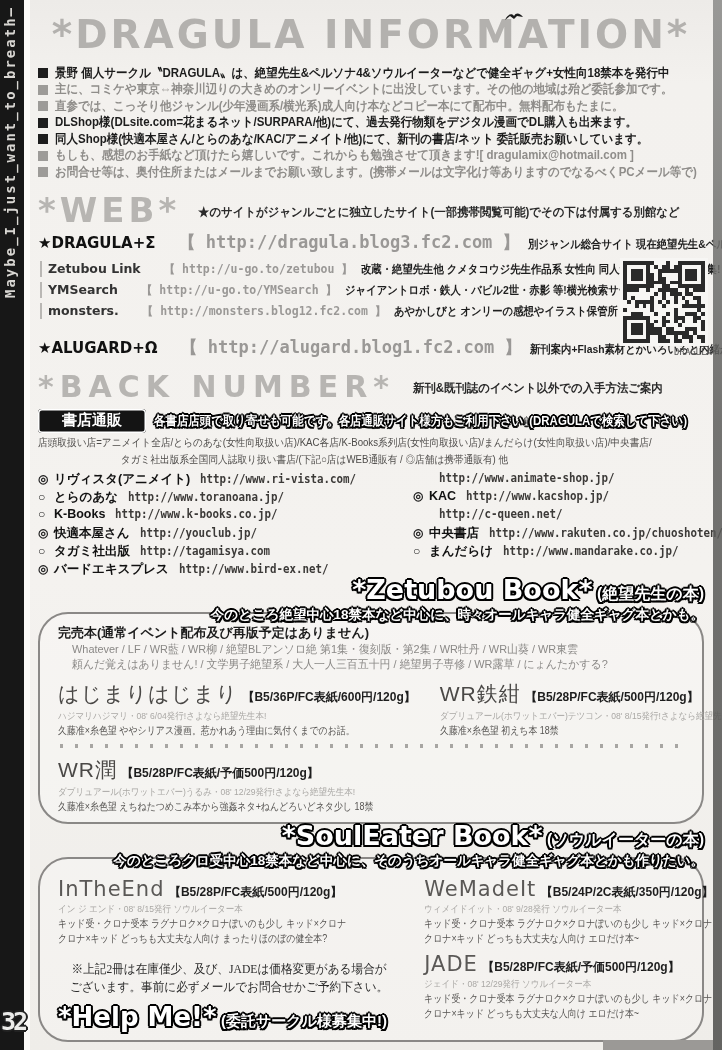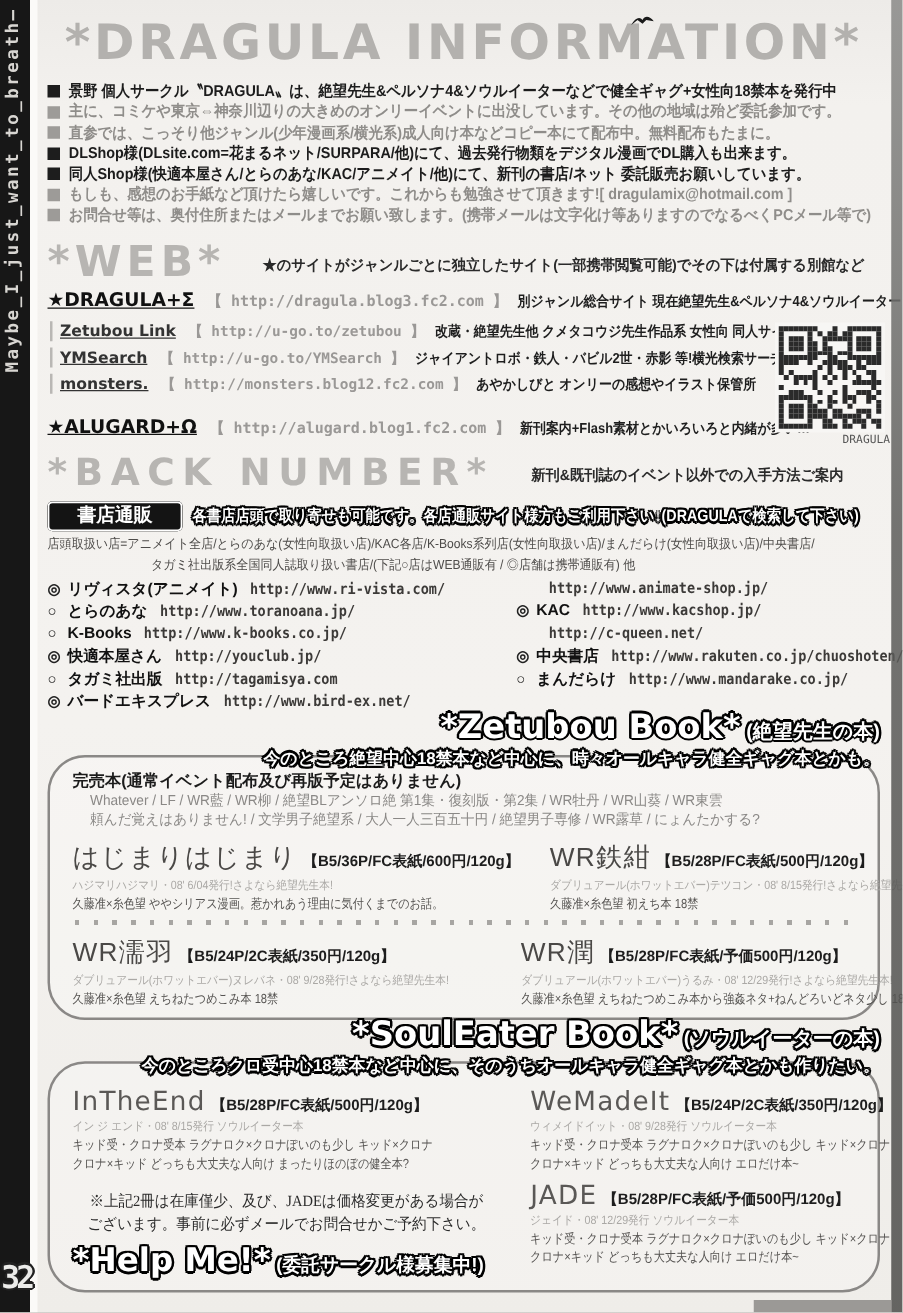--- a/index.html
+++ b/index.html
@@ -24,35 +24,35 @@
   .bird{position:absolute;left:70%;top:-2px;}
 
   
   .brow{display:flex;align-items:center;height:16.5px;white-space:nowrap;}
   .bsq{width:10px;height:10px;margin-right:7px;flex:0 0 auto;}
   .bsq.dark{background:#1d1d1d;} .bsq.gray{background:#9d9b98;}
   .btxt{font-size:12.5px;font-weight:bold;transform:scaleX(.92);transform-origin:0 50%;}
   .btxt.dark{color:#1c1c1c;} .btxt.gray{color:#8f8d8a;}
 
   
-  .sec-head{display:flex;align-items:flex-end;gap:30px;margin-top:14px;margin-bottom:6px;white-space:nowrap;}
+  .sec-head{display:flex;align-items:flex-end;gap:18px;margin-top:14px;margin-bottom:6px;white-space:nowrap;}
   .bubble-gray{font-family:"DejaVu Sans",sans-serif;font-weight:bold;color:#b7b5b2;letter-spacing:4px;}
   .web-bub{font-size:34px;line-height:30px;}
   .bn-bub{font-size:30px;line-height:28px;letter-spacing:6px;}
   .sec-sub{font-size:12px;font-weight:bold;color:#2a2a2a;padding-bottom:4px;transform:scaleX(.95);transform-origin:0 100%;}
 
   
   .web-list{margin-top:6px;}
   .site{display:flex;align-items:baseline;white-space:nowrap;margin-bottom:7px;}
   .site.primary .site-name{font-size:15px;color:#111;}
   .site.secondary{margin-left:2px;border-left:2px solid #b9b7b4;padding-left:6px;margin-bottom:5px;}
   .site.secondary .site-name{font-size:12.5px;color:#333;}
-  .site-name{font-weight:bold;font-family:"DejaVu Sans",sans-serif;margin-right:10px;text-decoration:underline;}
+  .site-name{font-weight:bold;font-family:"DejaVu Sans",sans-serif;margin-right:23px;}
   .site-url{font-family:"DejaVu Sans Mono",monospace;font-weight:bold;color:#9a9896;margin-right:8px;}
-  .site.primary .site-url{font-size:12px;} .site.secondary .site-url{font-size:11.5px;}
+  .site.primary .site-url{font-size:17px;} .site.secondary .site-url{font-size:11.5px;}
   .site-desc{font-size:11.5px;font-weight:bold;color:#1e1e1e;transform:scaleX(.9);transform-origin:0 100%;}
   .gap-row{height:6px;}
 
   
   .qr{position:absolute;right:10px;top:258px;width:100px;z-index:4;}
   #qr-grid{display:grid;grid-template-columns:repeat(21,1fr);grid-template-rows:repeat(21,1fr);
     width:82px;height:82px;background:#f7f6f4;padding:3px;margin-left:8px;}
   .q{background:#2a2a2a;}
   .qr-label{display:block;text-align:right;font-family:"DejaVu Sans Mono",monospace;font-size:9px;font-weight:normal;color:#555;margin-top:1px;}
 
@@ -728,25 +728,20 @@
           <div class="bk-l2">久藤准×糸色望 ややシリアス漫画。惹かれあう理由に気付くまでのお話。</div>
         </div>
         <div class="bk">
           <div class="bk-title-row"><span class="bk-title">WR鉄紺</span> <span class="bk-spec">【B5/28P/FC表紙/500円/120g】</span></div>
           <div class="bk-l1">ダブリュアール(ホワットエバー)テツコン・08' 8/15発行!さよなら絶望先生本!</div>
           <div class="bk-l2">久藤准×糸色望 初えち本 18禁</div>
         </div>
       </div>
       <div class="dots"></div>
       <div class="bgrid">
-        <div class="bk">
-          <div class="bk-title-row"><span class="bk-title">WR濡羽</span> <span class="bk-spec">【B5/24P/2C表紙/350円/120g】</span></div>
-          <div class="bk-l1">ダブリュアール(ホワットエバー)ヌレバネ・08' 9/28発行!さよなら絶望先生本!</div>
-          <div class="bk-l2">久藤准×糸色望 えちねたつめこみ本 18禁</div>
-        </div>
         <div class="bk">
           <div class="bk-title-row"><span class="bk-title">WR潤</span> <span class="bk-spec">【B5/28P/FC表紙/予価500円/120g】</span></div>
           <div class="bk-l1">ダブリュアール(ホワットエバー)うるみ・08' 12/29発行!さよなら絶望先生本!</div>
           <div class="bk-l2">久藤准×糸色望 えちねたつめこみ本から強姦ネタ+ねんどろいどネタ少し 18禁</div>
         </div>
       </div>
     </div>
 
     <div class="book-head">
       <span class="ol bub-big">*SoulEater Book*</span>

